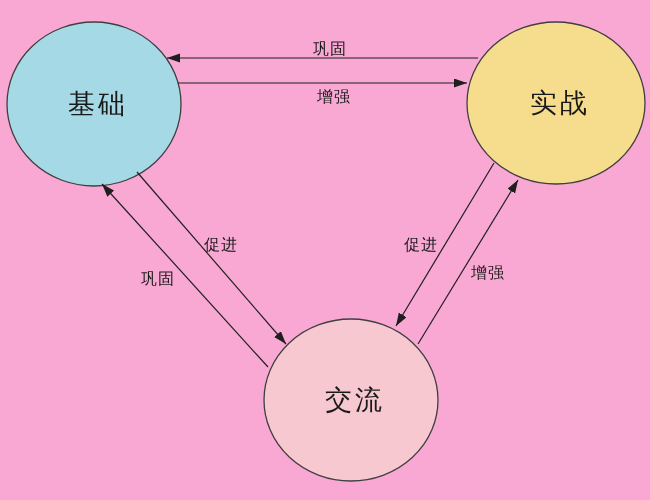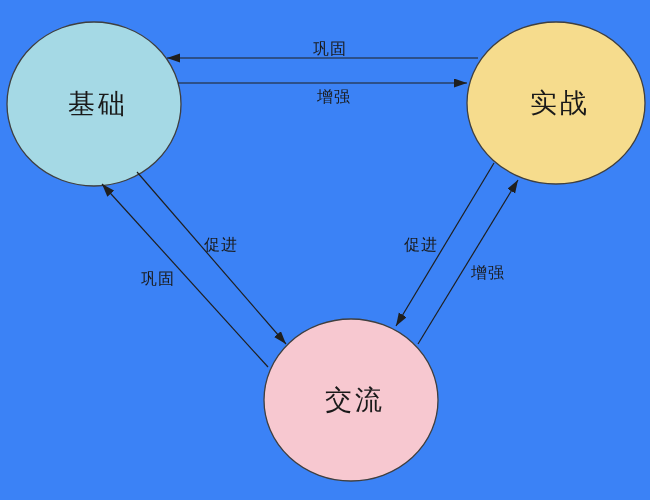--- a/index.html
+++ b/index.html
@@ -5,21 +5,21 @@
   html, body {
     margin: 0;
     padding: 0;
     background: #ffffff;
     font-family: "DejaVu Sans", "Liberation Sans", sans-serif;
   }
   .canvas {
     position: relative;
     width: 650px;
     height: 500px;
-    background: #3b82f6;
+    background: #f9a8d4;
     overflow: hidden;
   }
   svg { display: block; }
   .node-label {
     font-family: "DejaVu Sans", "Liberation Sans", sans-serif;
     font-size: 27px;
     letter-spacing: 3px;
     fill: #1a1a1a;
   }
   .edge-label {

